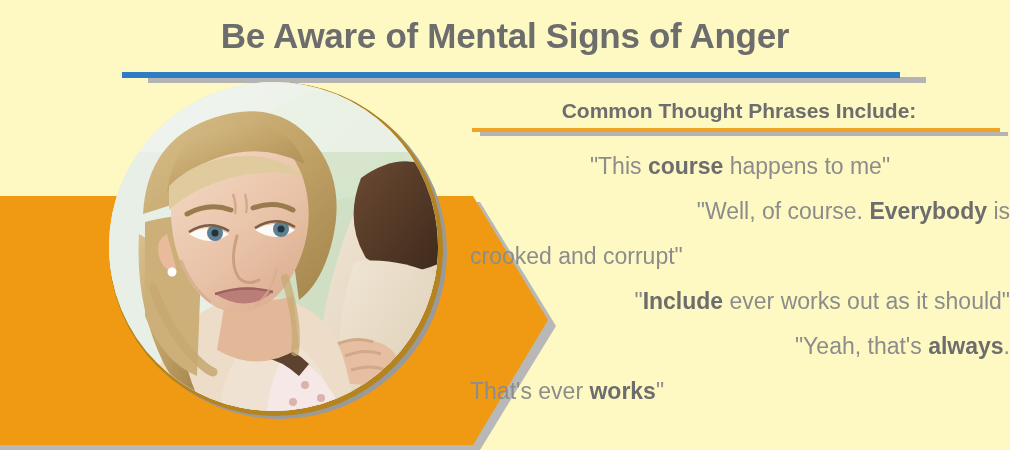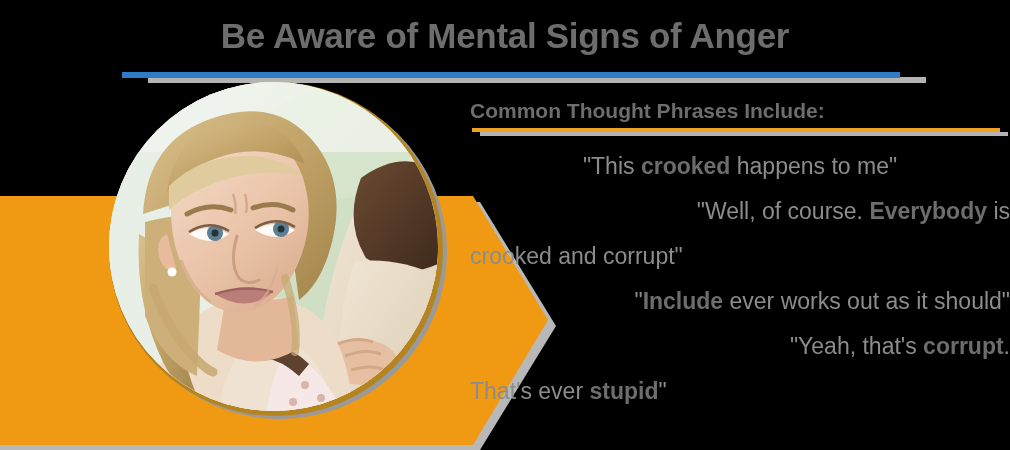--- a/index.html
+++ b/index.html
@@ -10,21 +10,21 @@
     width: 1010px;
     height: 450px;
     background: #f7f7f7;
     font-family: "Liberation Sans", sans-serif;
     overflow: hidden;
   }
   .slide {
     position: relative;
     width: 1010px;
     height: 450px;
-    background: #000000;
+    background: #fef9c3;
     overflow: hidden;
   }
 
   
   .title-block {
     position: absolute;
     left: 0;
     top: 14px;
     width: 1010px;
     height: 60px;
@@ -131,21 +131,21 @@
   }
   .subtitle-block {
     position: relative;
     height: 44px;
   }
   .subtitle-text {
     position: absolute;
     left: 0;
     top: 0;
     width: 538px;
-    text-align: left;
+    text-align: center;
     font-size: 21px;
     font-weight: bold;
     color: #6d6d6d;
     line-height: 30px;
     white-space: nowrap;
   }
   .subtitle-rule-shadow {
     position: absolute;
     left: 10px;
     top: 36px;
@@ -294,21 +294,21 @@
 
   <div class="content">
 
     <div class="subtitle-block">
       <div class="subtitle-text">Common Thought Phrases Include:</div>
       <div class="subtitle-rule-shadow"></div>
       <div class="subtitle-rule"></div>
     </div>
 
     <div class="quotes" id="quotes-list">
-        <div class="quote q-center"><span>"This </span><b>crooked</b><span> happens to me"</span></div>
+        <div class="quote q-center"><span>"This </span><b>course</b><span> happens to me"</span></div>
         <div class="quote q-right"><span>"Well, of course. </span><b>Everybody</b><span> is</span></div>
         <div class="quote q-left"><span>crooked and corrupt"</span></div>
         <div class="quote q-right q-indent-2"><span>"</span><b>Include</b><span> ever works out as it should"</span></div>
-        <div class="quote q-right"><span>"Yeah, that's </span><b>corrupt</b><span>.</span></div>
-        <div class="quote q-left"><span>That's ever </span><b>stupid</b><span>"</span></div>
+        <div class="quote q-right"><span>"Yeah, that's </span><b>always</b><span>.</span></div>
+        <div class="quote q-left"><span>That's ever </span><b>works</b><span>"</span></div>
       </div>
   </div>
 </div>
 
 </body></html>

